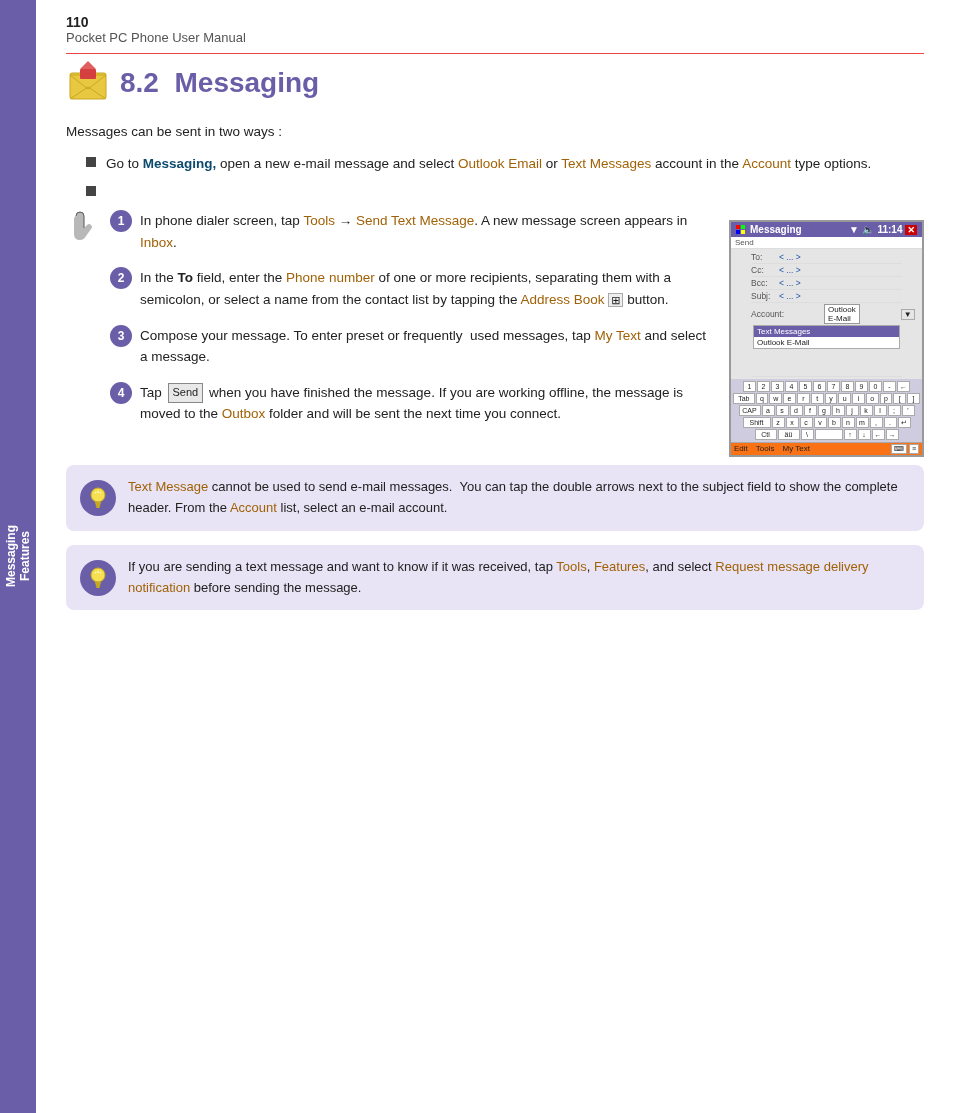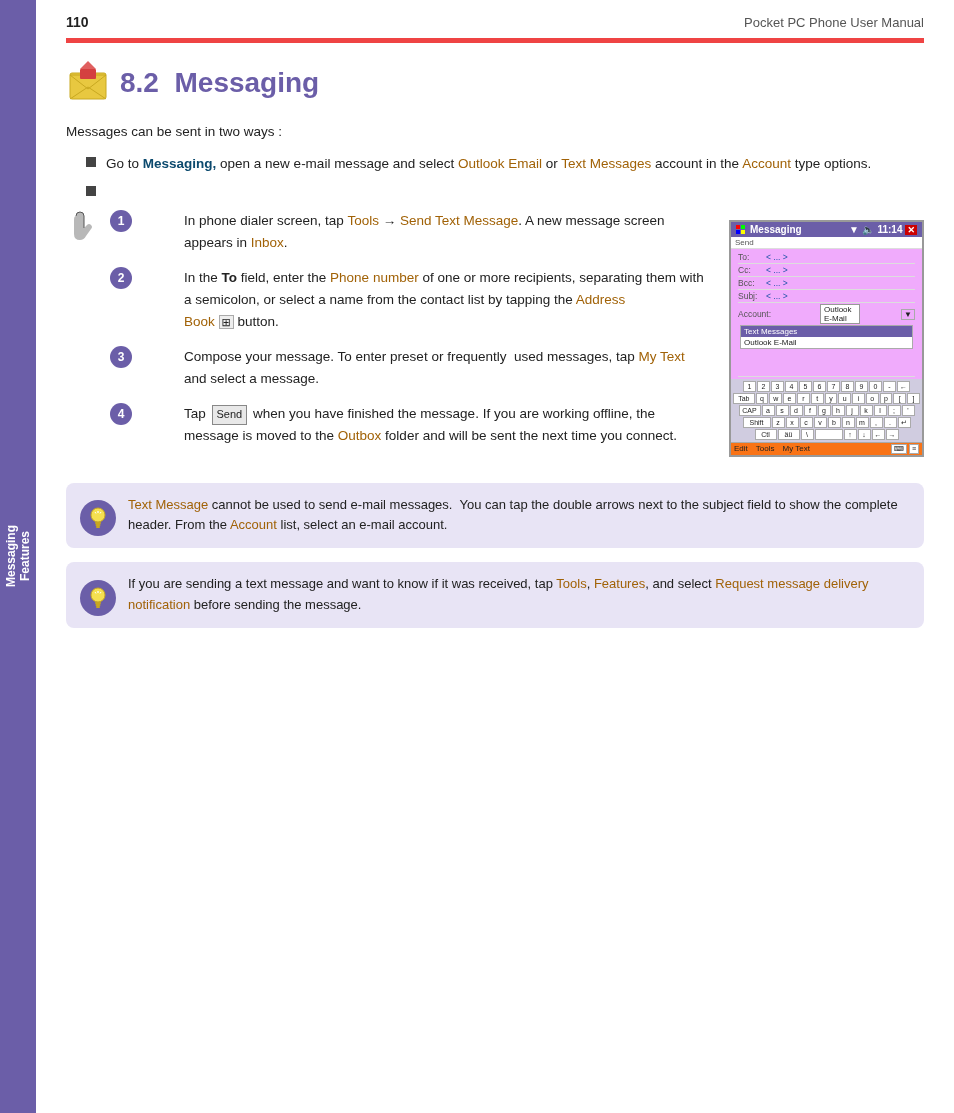--- a/index.html
+++ b/index.html
@@ -40,22 +40,23 @@
       margin-left: 36px;
       padding: 0 30px 40px 30px;
     }
 
     
     .header {
       display: flex;
       justify-content: space-between;
       align-items: baseline;
       padding: 14px 0 8px 0;
-      border-bottom: 5px solid #ef4444;
-      margin-bottom: 18px;
+      border-bottom: 1px solid #ef4444;
+      margin-bottom: 7px;
+      flex-direction: column;
     }
     .header-page-num {
       font-weight: bold;
       font-size: 14px;
       color: #222;
     }
     .header-title {
       font-size: 13px;
       color: #555;
     }
@@ -146,21 +147,20 @@
       display: flex;
       align-items: center;
       justify-content: center;
       flex-shrink: 0;
       margin-right: 8px;
     }
     .step-text {
       font-size: 13.5px;
       line-height: 1.6;
       color: #222;
-      margin-left: 44px;
     }
     .step-content {
       display: flex;
       align-items: flex-start;
       flex: 1;
     }
 
     
     .hl-purple { color: #0c4a6e; font-weight: bold; }
     .hl-blue { color: #a16207; font-weight: normal; }
@@ -173,21 +173,21 @@
       font-size: 11px;
       background: #e8e8e8;
       color: #222;
       margin: 0 2px;
       vertical-align: middle;
     }
 
     
     .note-box {
       display: flex;
-      align-items: flex-end;
+      align-items: center;
       background: #e8e4f5;
       border-radius: 8px;
       padding: 12px 14px;
       margin-bottom: 14px;
       margin-top: 8px;
     }
     .note-icon {
       width: 36px;
       height: 36px;
       border-radius: 50%;
@@ -221,22 +221,22 @@
       padding: 2px 5px;
       font-size: 10px;
       font-weight: bold;
     }
     .phone-titlebar-left {
       display: flex;
       align-items: center;
       gap: 4px;
     }
     .phone-body {
-      padding: 2px 7px;
-      background: #f0abfc;
+      padding: 2px 20px;
+      background: #e5e5e5;
     }
     .phone-row {
       display: flex;
       align-items: center;
       border-bottom: 1px solid #ddd;
       padding: 1px 0;
       font-size: 9px;
     }
     .phone-row-label {
       color: #555;

